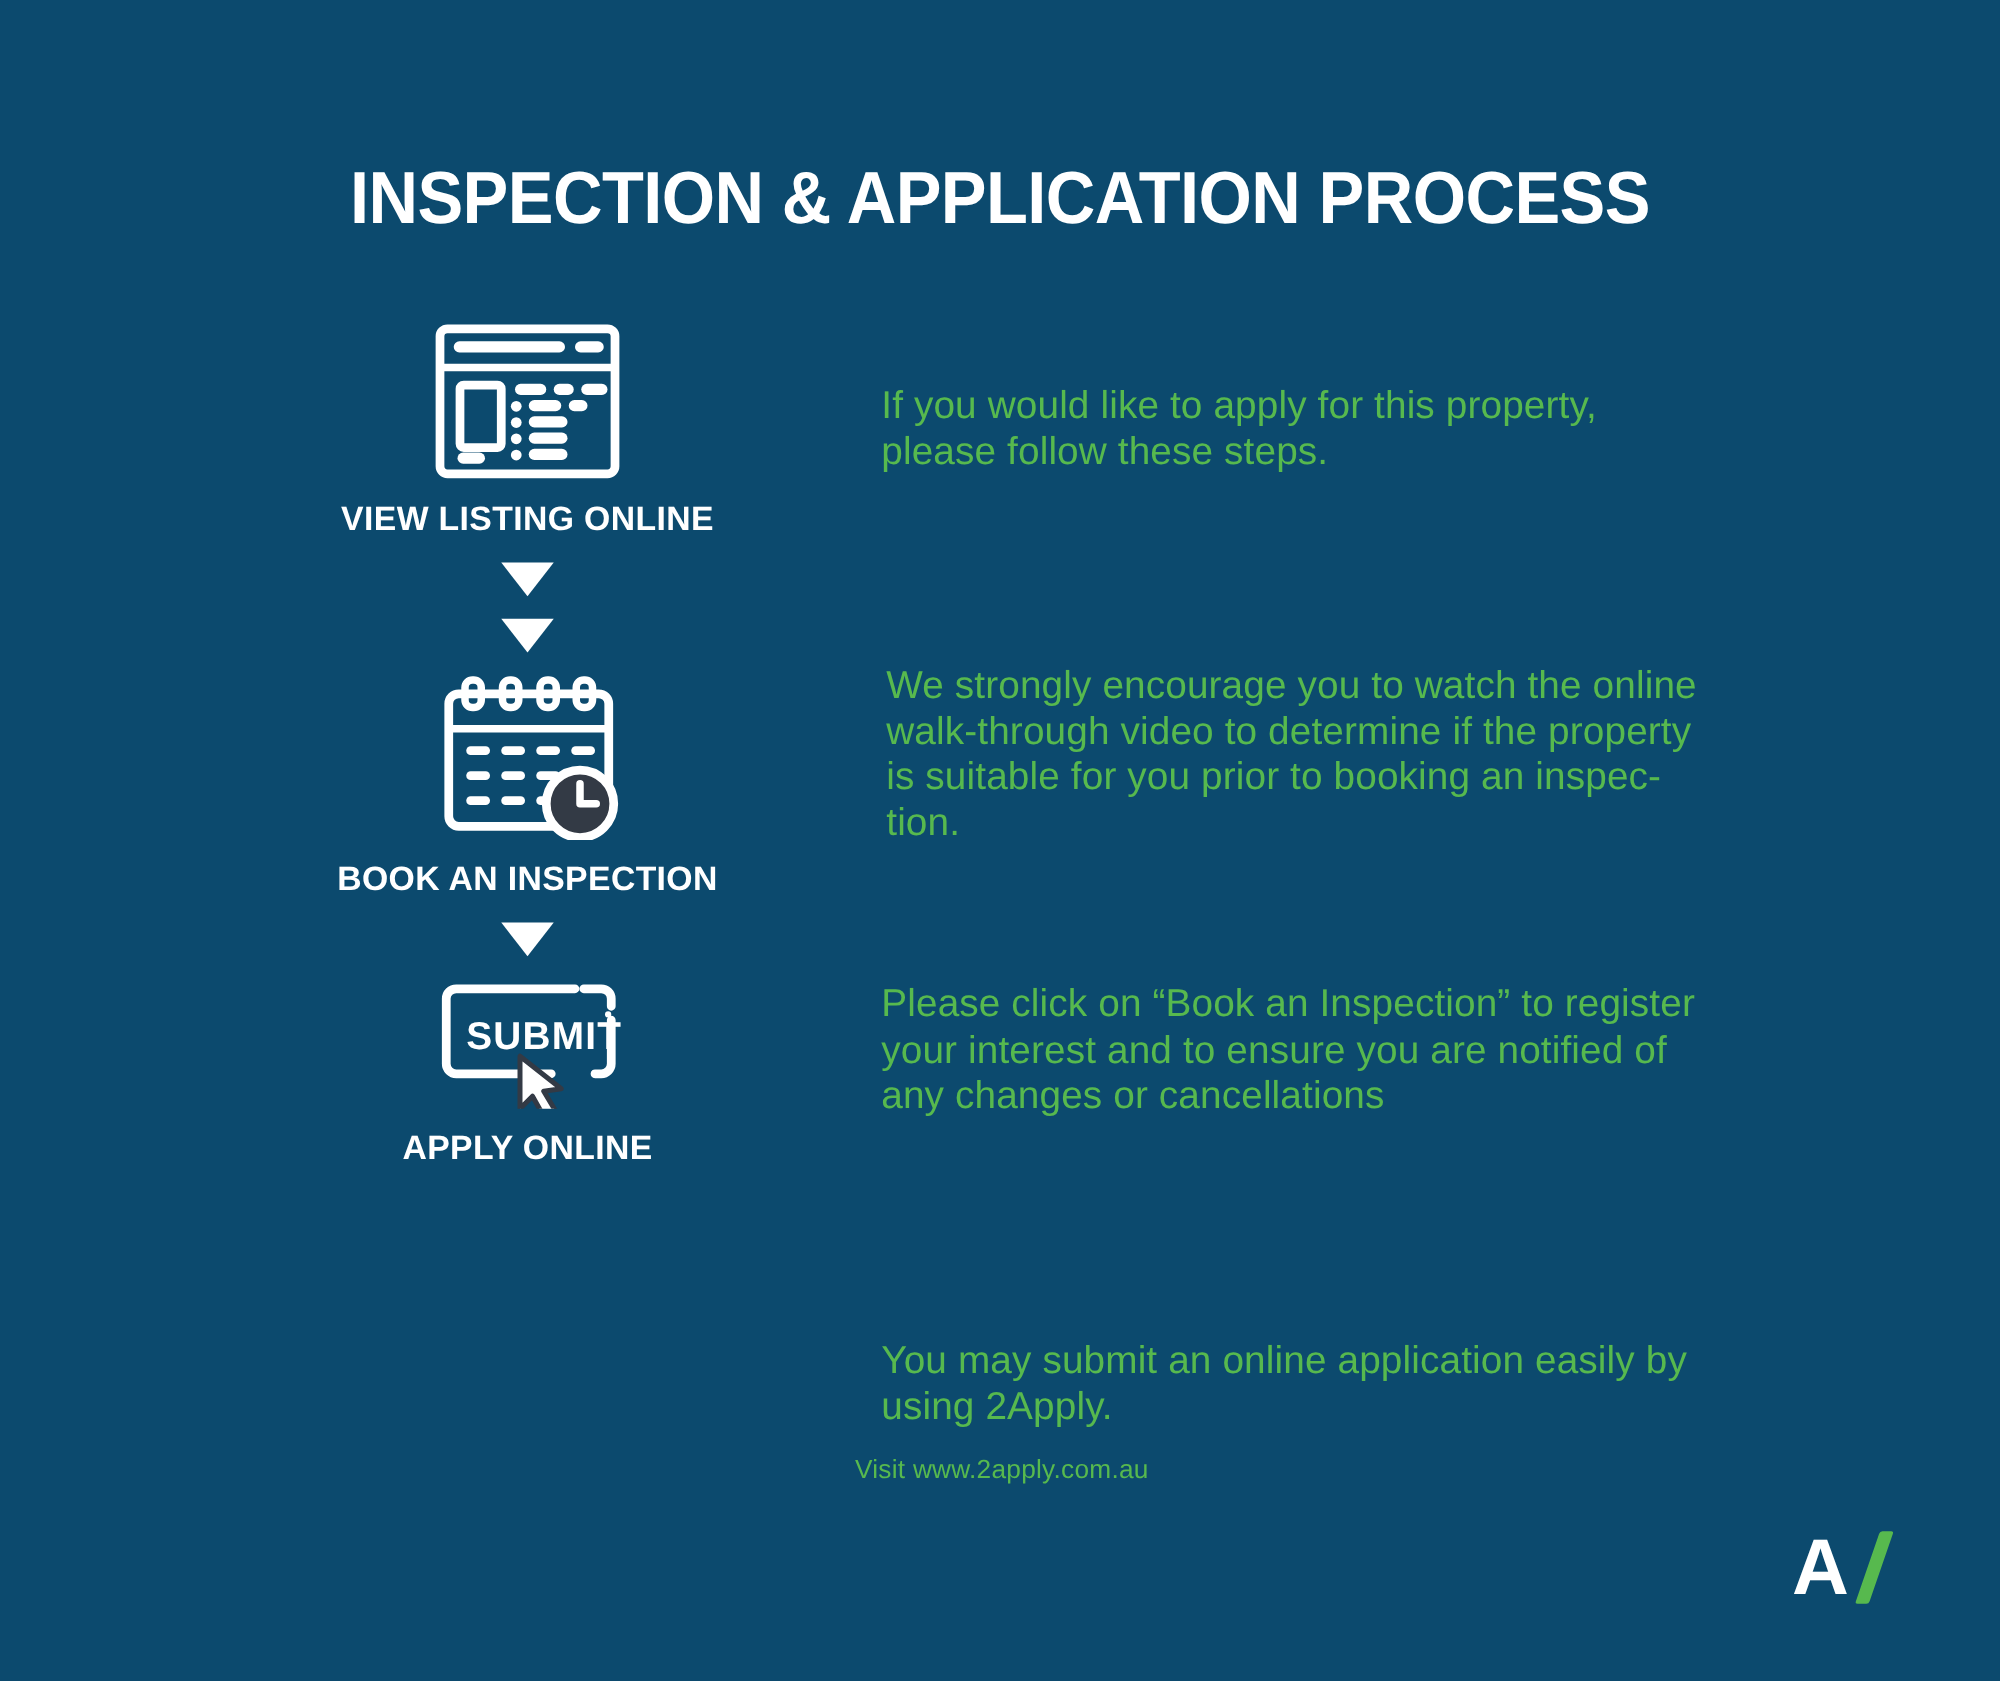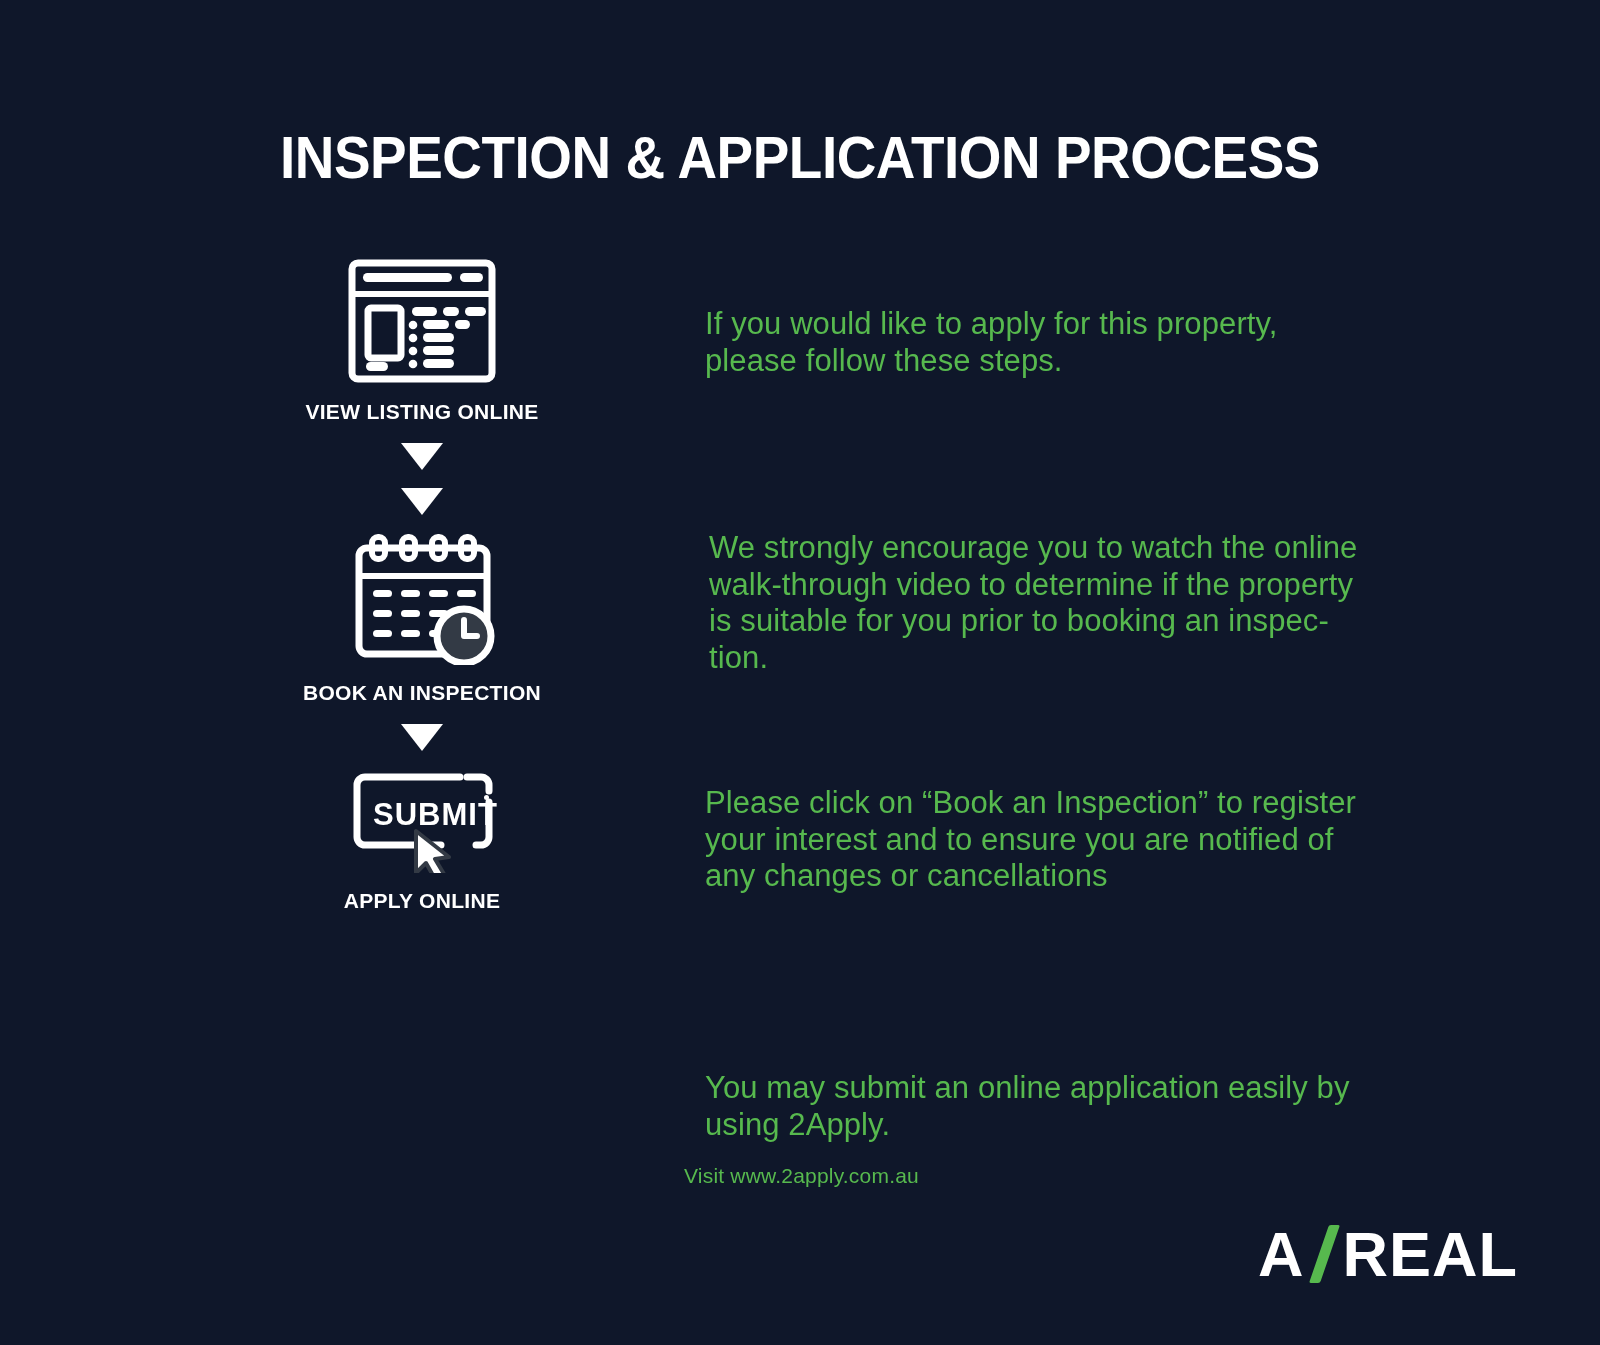--- a/index.html
+++ b/index.html
@@ -4,21 +4,21 @@
 <style>
   * { margin:0; padding:0; box-sizing:border-box; }
   html,body { background:#333a45; }
   body {
     width:1600px; height:1345px;
     font-family:"Liberation Sans", sans-serif;
     color:#ffffff;
     position:relative;
     overflow:hidden;
   }
-  .page { position:absolute; inset:0; background:#0f172a; }
+  .page { position:absolute; inset:0; background:#0c4a6e; }
 
   
   .title {
     position:absolute;
     top:124px; left:0; right:0;
     text-align:center;
     font-size:59px;
     font-weight:bold;
     letter-spacing:-0.5px;
     color:#ffffff;
@@ -36,21 +36,21 @@
     position:absolute;
     left:684px; top:258px;
     width:740px;
   }
 
   
   .step { width:100%; display:flex; flex-direction:column; align-items:center; }
   .icon-wrap { display:flex; align-items:center; justify-content:center;text-align:center; }
   .step-label {
     margin-top:16px;
-    font-size:21px;
+    font-size:27px;
     font-weight:bold;
     letter-spacing:0.3px;
     text-align:center;
     color:#ffffff;
     line-height:1.18;
     white-space:pre-line;
   }
   .arrow {
     width:0; height:0;
     border-left:21px solid transparent;
@@ -218,16 +218,15 @@
 your interest and to ensure you are notified of
 any changes or cancellations</div>
     <div class="para p4">You may submit an online application easily by
 using 2Apply.</div>
     <div class="visit">Visit www.2apply.com.au</div>
   </div>
 
   <div class="logo">
     <span>A</span>
     <span class="slash"></span>
-    <span>REAL</span>
   </div>
 
 </div>
 
 </body></html>

